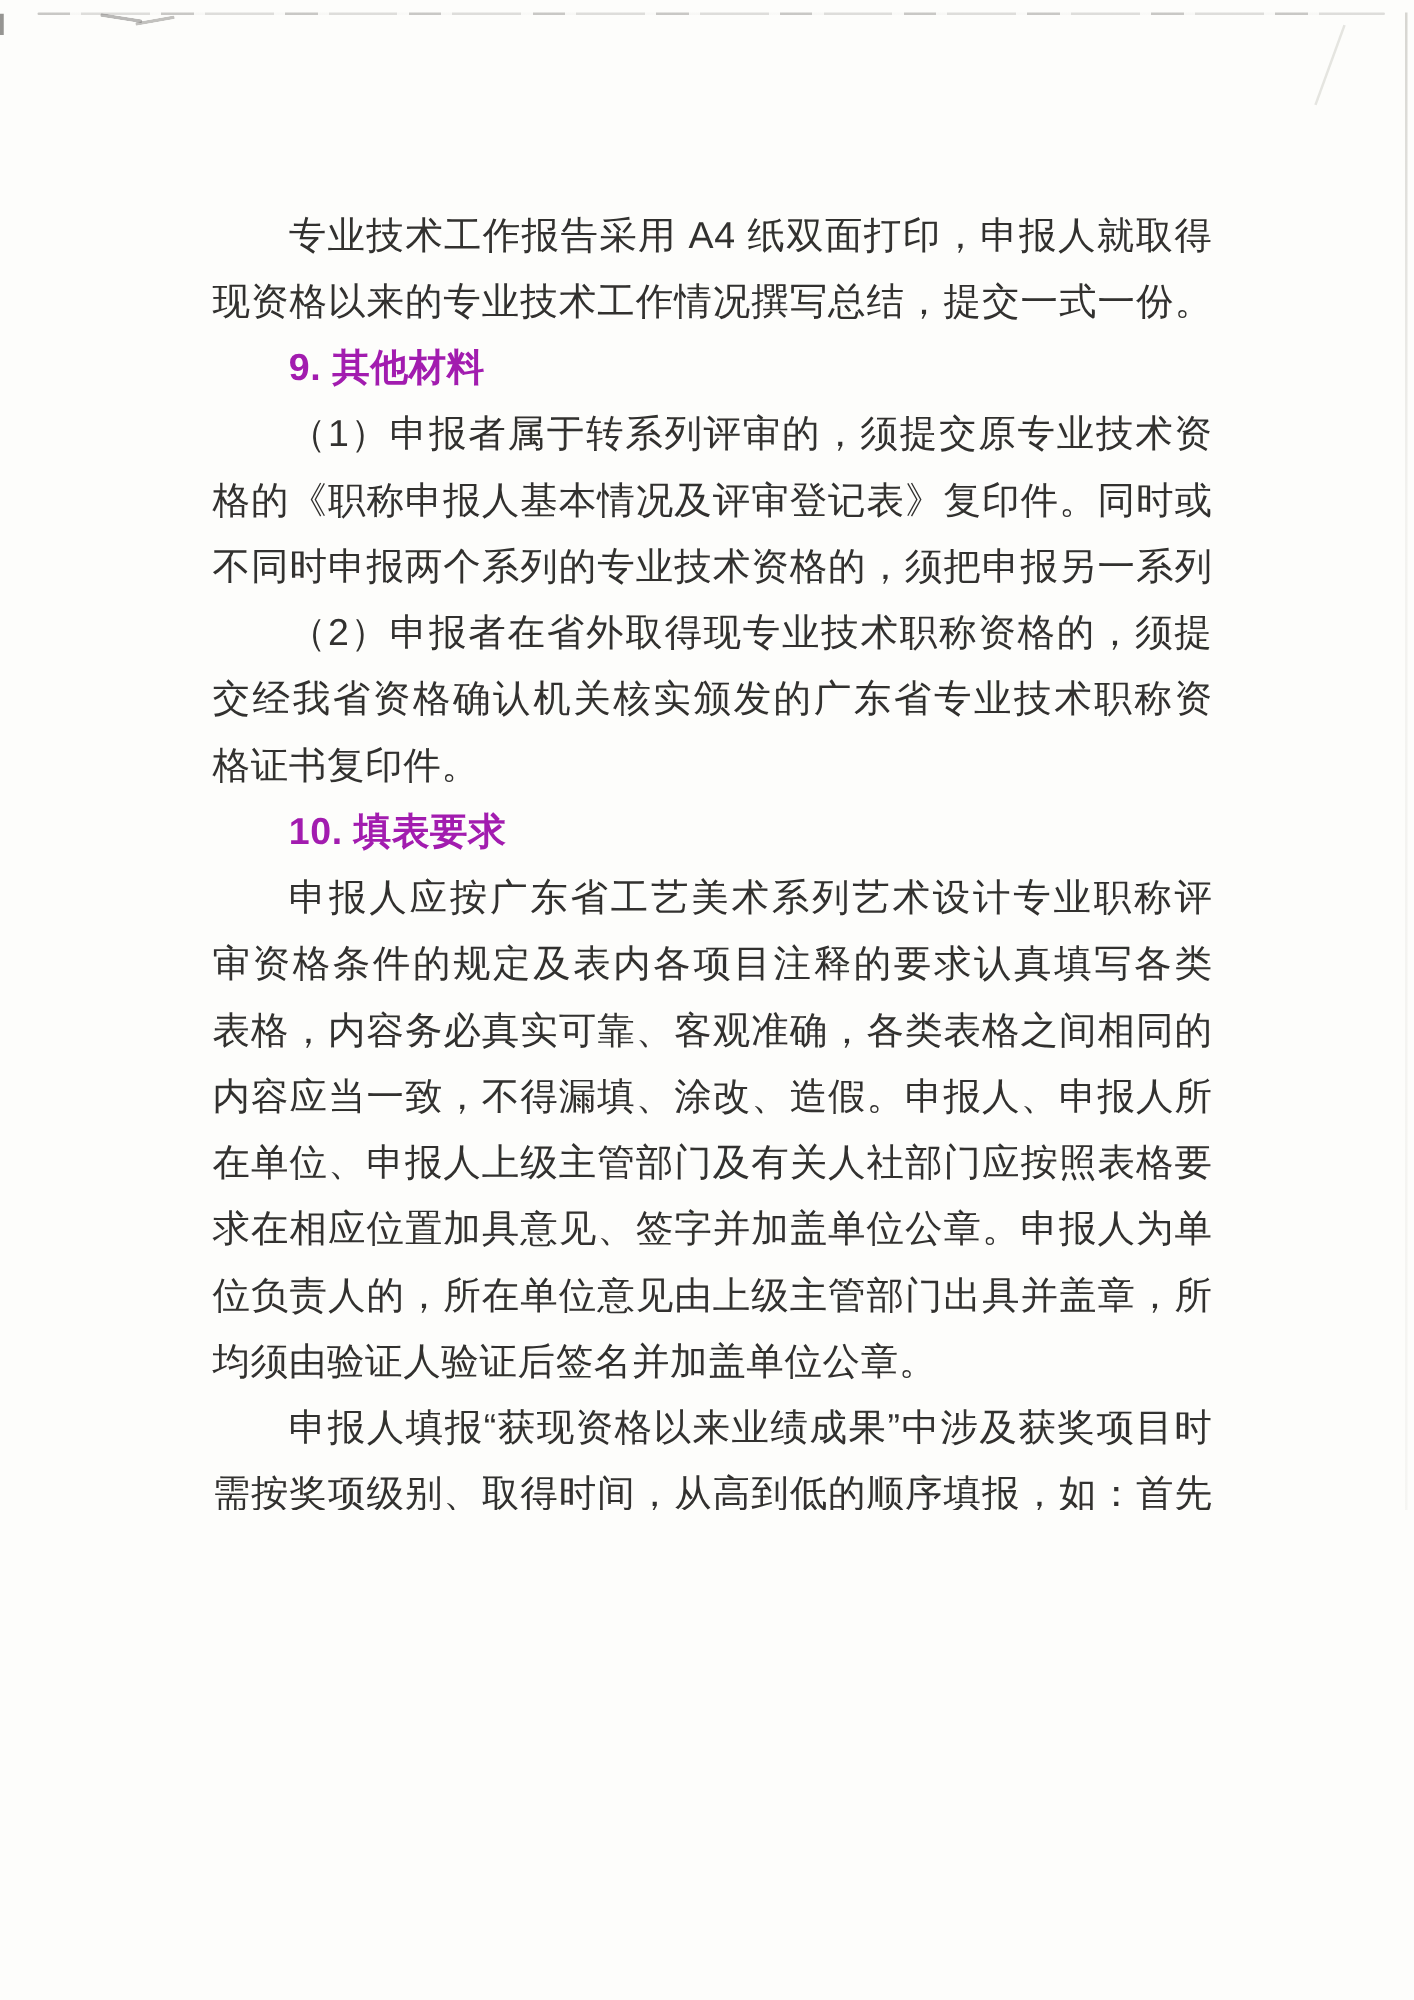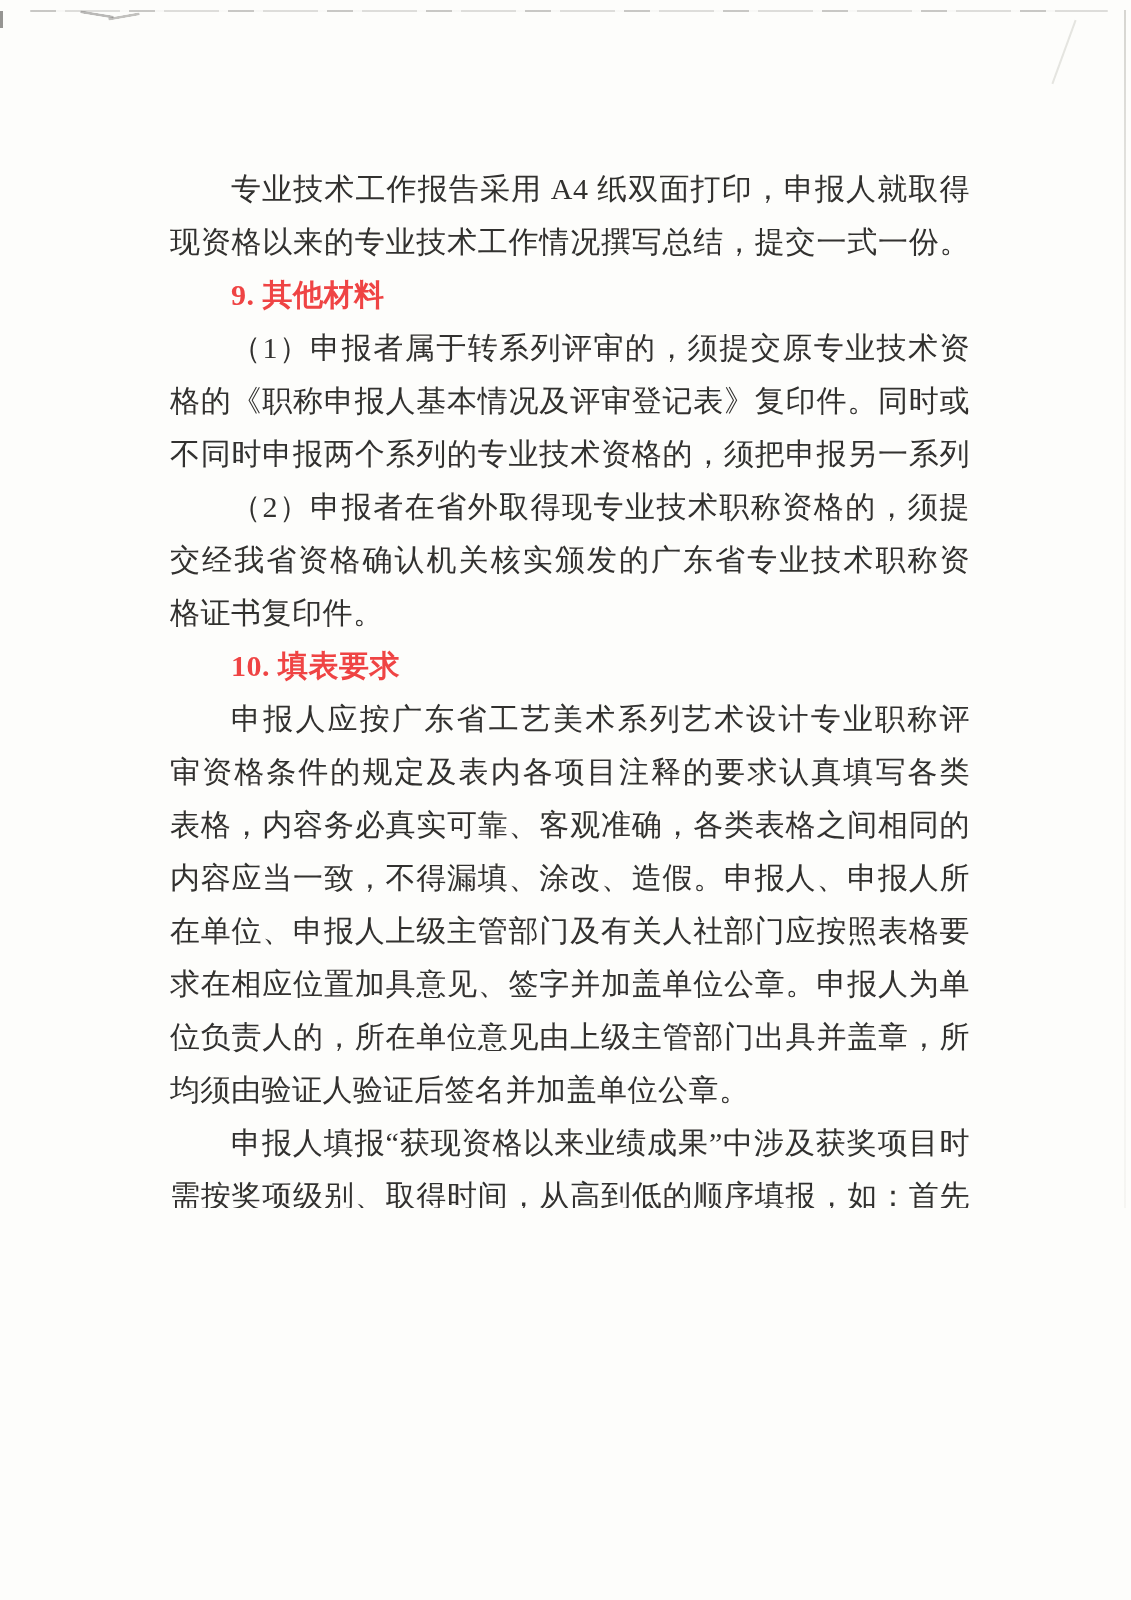--- a/index.html
+++ b/index.html
@@ -8,21 +8,21 @@
     width: 1131px;
     height: 1600px;
     background: #fdfdfb;
   }
   .paper {
     position: relative;
     width: 1131px;
     height: 1208px;
     background: #fdfdfb;
     overflow: hidden;
-    font-family: Liberation Serif, serif;
+    font-family: Liberation Sans, sans-serif;
   }
   
   .artifact-top-line {
     position: absolute;
     left: 30px;
     top: 10px;
     width: 1078px;
     height: 2px;
     background: repeating-linear-gradient(90deg,
       rgba(122,120,116,0.40) 0px, rgba(122,120,116,0.40) 26px,
@@ -93,21 +93,21 @@
     font-size: 30px;
     color: #32312f;
     text-align: justify;
     letter-spacing: 0.5px;
   }
   .fill { text-align-last: justify; }
   .end  { text-align-last: left; }
   .indent { text-indent: 61px; }
   .heading {
     font-weight: bold;
-    color: #ef4444;
+    color: #a21caf;
     text-align-last: left;
   }
   
   .page-number {
     position: absolute;
     left: 156px;
     top: 1517px;
     font-size: 20px;
     line-height: 42px;
     color: #3d3c3a;

